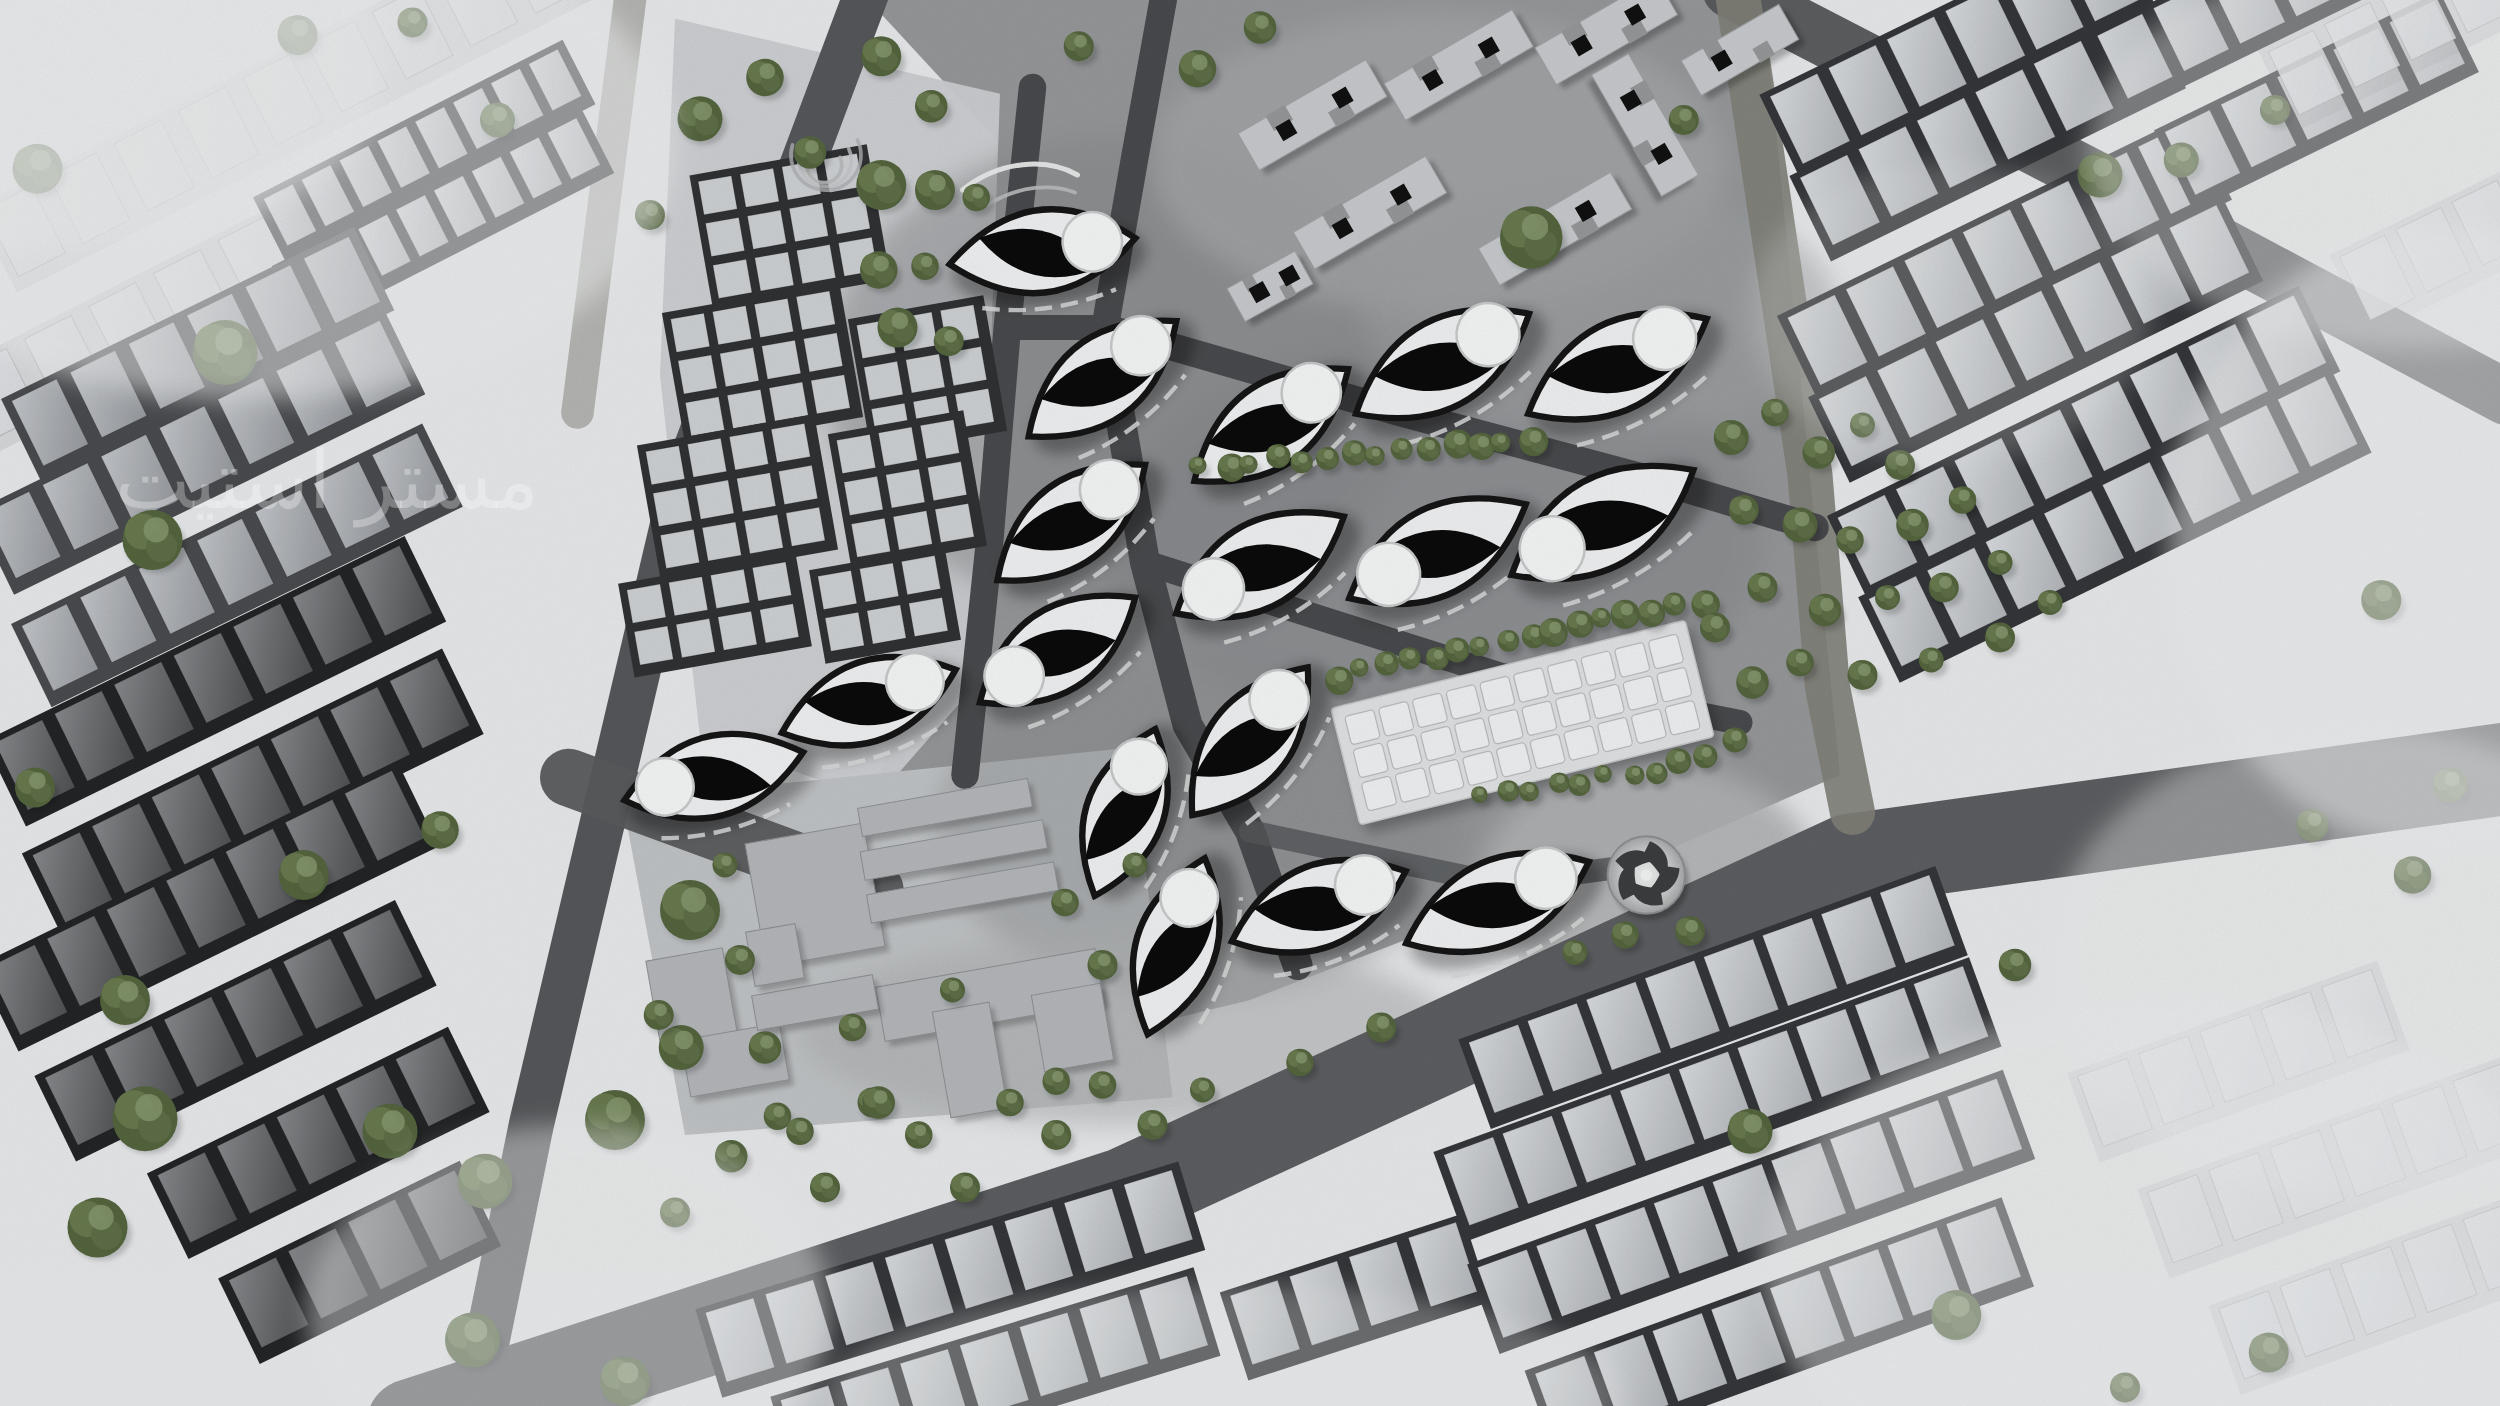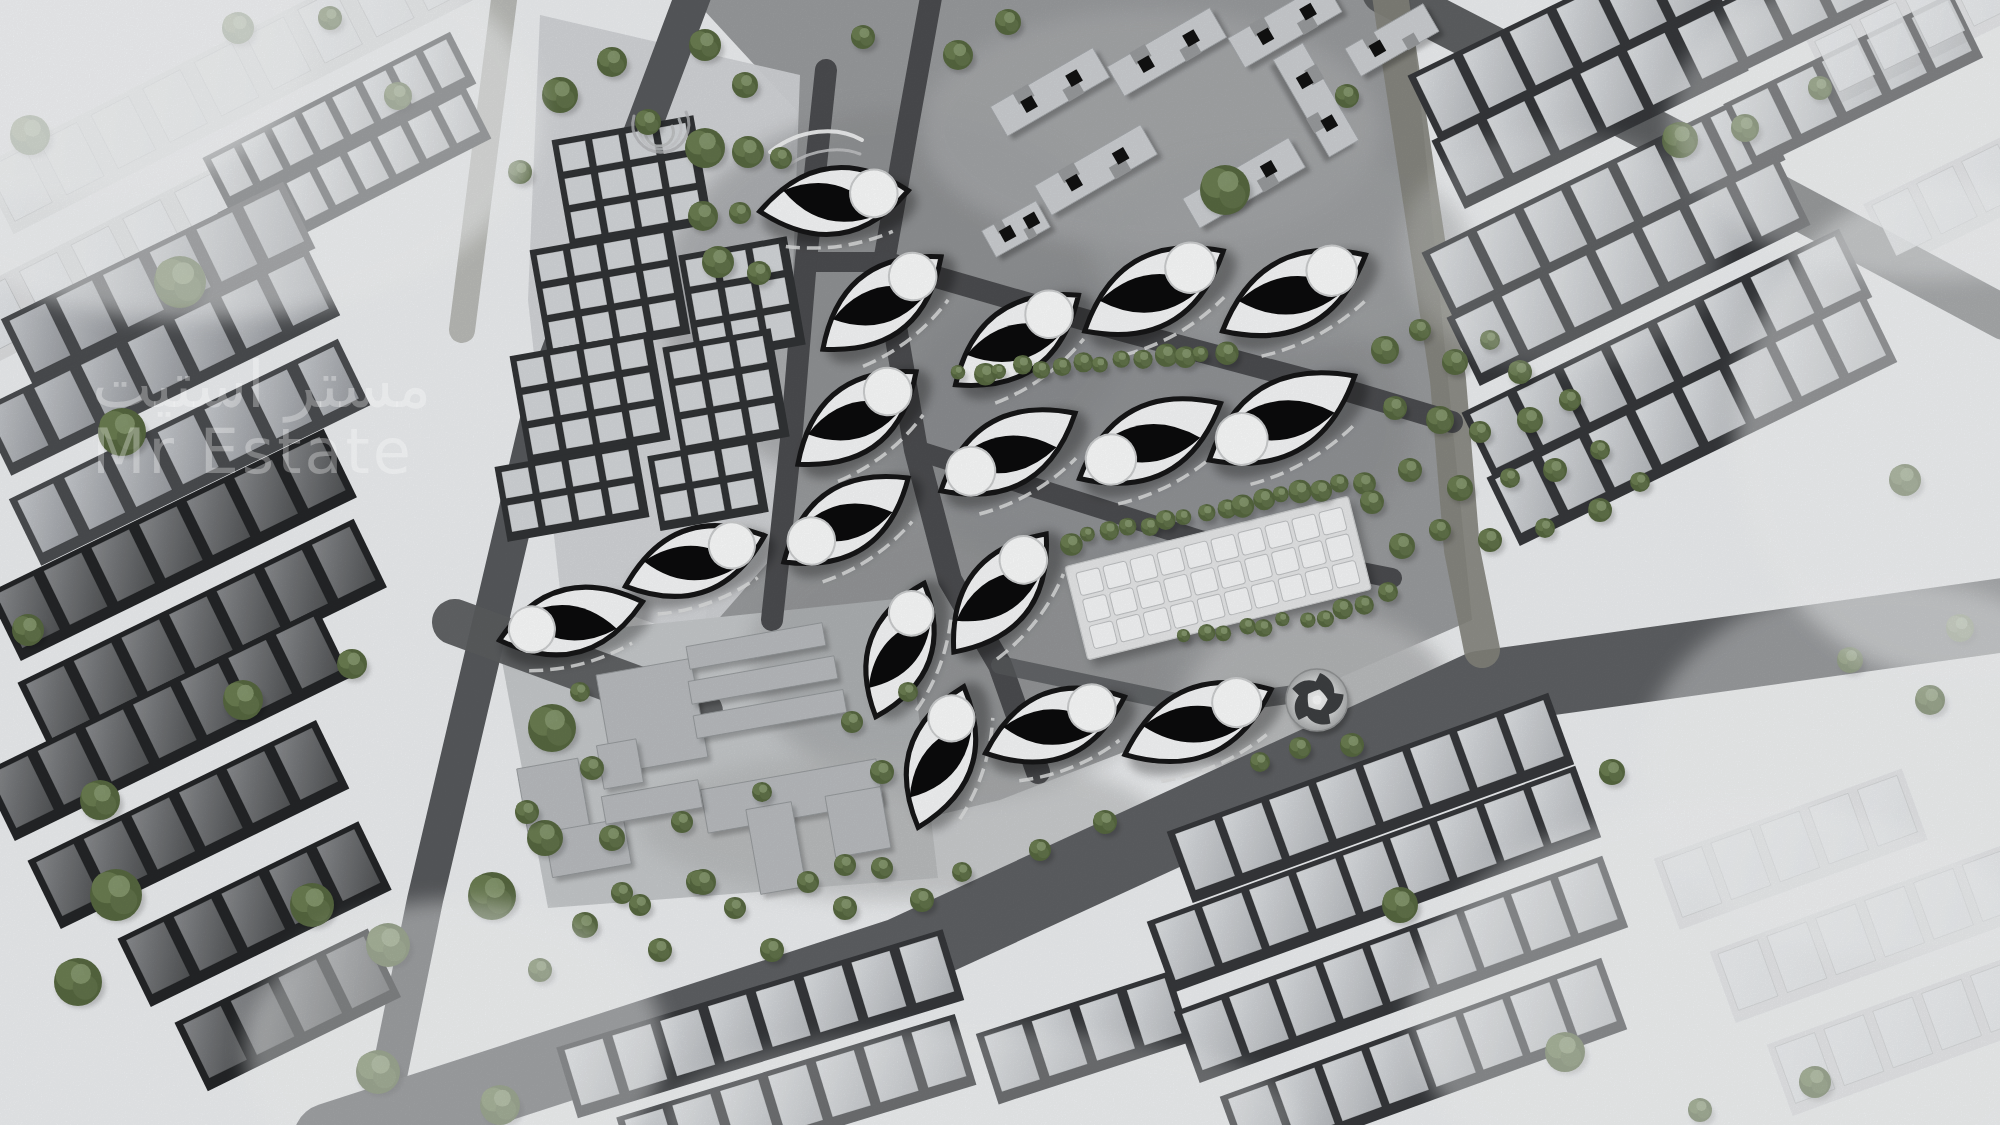--- a/index.html
+++ b/index.html
@@ -1753,15 +1753,14 @@
       <ellipse cx="1955" cy="430" rx="220" ry="250" fill="#eef0f1" opacity="0.5" filter="url(#f10)"></ellipse>
       <ellipse cx="1890" cy="770" rx="250" ry="190" fill="#eef0f1" opacity="0.4" filter="url(#f10)"></ellipse>
       <ellipse cx="1740" cy="1010" rx="330" ry="210" fill="#eef0f1" opacity="0.45" filter="url(#f10)"></ellipse>
       <ellipse cx="455" cy="1050" rx="210" ry="150" fill="#eef0f1" opacity="0.45" filter="url(#f10)"></ellipse>
       <ellipse cx="980" cy="1118" rx="320" ry="90" fill="#eef0f1" opacity="0.3" filter="url(#f10)"></ellipse>
       <ellipse cx="1560" cy="250" rx="160" ry="120" fill="#eef0f1" opacity="0.22" filter="url(#f10)"></ellipse>
       <rect x="0" y="0" width="2000" height="1125" filter="url(#grain)" opacity="0.05"></rect>
     </svg>
   <div class="watermark" style="opacity: 1; color: rgba(255, 255, 255, 0.3);">
     <div class="ar">مستر استيت</div>
-    <div class="en">Mr Estate</div>
   </div>
 </div>
 
 </body></html>

